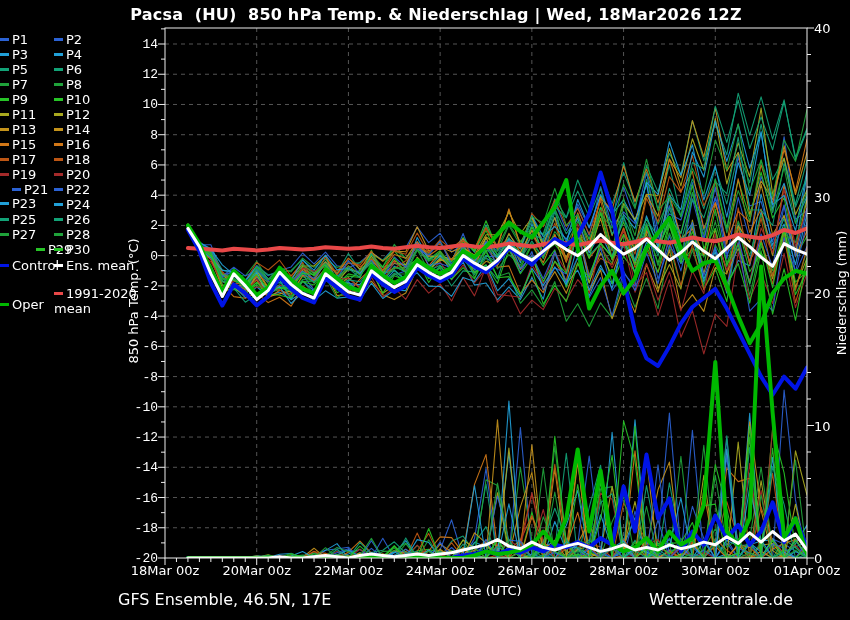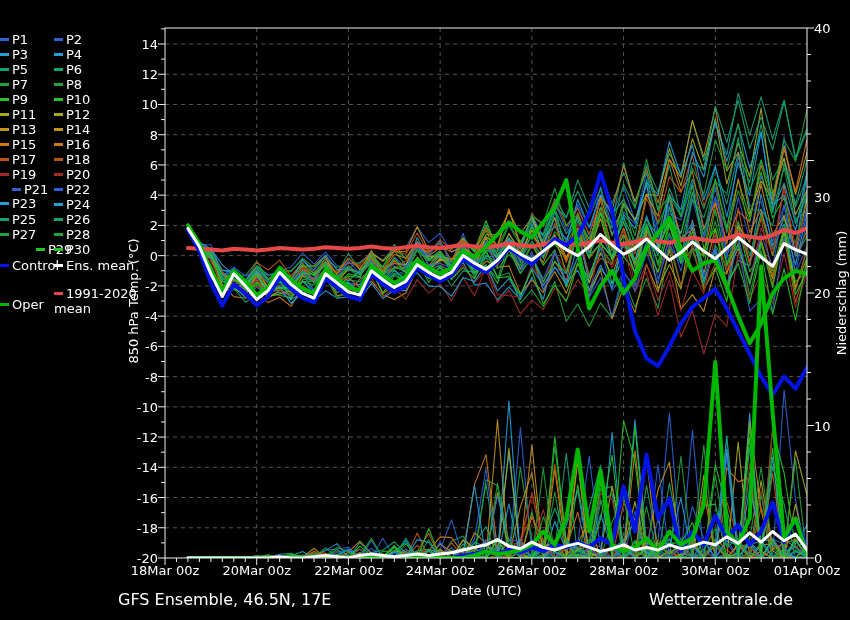--- a/index.html
+++ b/index.html
@@ -19,36 +19,37 @@
     letter-spacing:0.2px; white-space:pre; color:#fff;
   }
   .legend-entry { position:absolute; font-size:13px; line-height:15px; color:#fff; white-space:nowrap; }
   .legend-entry .sw {
     display:inline-block; width:9px; height:3px; margin-right:3px;
     vertical-align:middle; position:relative; top:-1px;
   }
   .legend-entry.wrap { white-space:normal; width:92px; }
   .tl { position:absolute; font-size:13px; color:#fff; white-space:nowrap; }
   .tl.xlab { transform:translateX(-50%); }
-  .tl.ylab-left { transform:translateY(-50%); text-align:right; width:40px; }
+  .tl.ylab-left { transform:translateY(-50%); text-align:right; width:40px;font-family:Liberation Mono, monospace; }
   .tl.ylab-right { transform:translateY(-50%); }
   .axis-title-y {
     position:absolute; font-size:13px; color:#fff; white-space:nowrap;
     transform:translate(-50%,-50%) rotate(-90deg);
   }
   .axis-title-x {
     position:absolute; font-size:13px; color:#fff; white-space:nowrap;
     transform:translateX(-50%);
   }
   .footer-text { position:absolute; font-size:16px; color:#fff; white-space:nowrap;text-align:right; }
 </style>
 </head>
 <body>
 
 <div class="stage">
+  <div class="chart-title">Pacsa  (HU)  850 hPa Temp. &amp; Niederschlag | Wed, 18Mar2026 12Z</div>
 
   <div id="legend">
       <div class="legend-entry" style="left: 0px; top: 32px;"><span class="sw" style="background: rgb(43, 98, 212);"></span><span>P1</span></div>
       <div class="legend-entry" style="left: 54px; top: 32px;"><span class="sw" style="background: rgb(43, 98, 212);"></span><span>P2</span></div>
       <div class="legend-entry" style="left: 0px; top: 47px;"><span class="sw" style="background: rgb(33, 160, 216);"></span><span>P3</span></div>
       <div class="legend-entry" style="left: 54px; top: 47px;"><span class="sw" style="background: rgb(33, 160, 216);"></span><span>P4</span></div>
       <div class="legend-entry" style="left: 0px; top: 62px;"><span class="sw" style="background: rgb(18, 163, 119);"></span><span>P5</span></div>
       <div class="legend-entry" style="left: 54px; top: 62px;"><span class="sw" style="background: rgb(18, 163, 119);"></span><span>P6</span></div>
       <div class="legend-entry" style="left: 0px; top: 77px;"><span class="sw" style="background: rgb(31, 162, 58);"></span><span>P7</span></div>
       <div class="legend-entry" style="left: 54px; top: 77px;"><span class="sw" style="background: rgb(31, 162, 58);"></span><span>P8</span></div>

